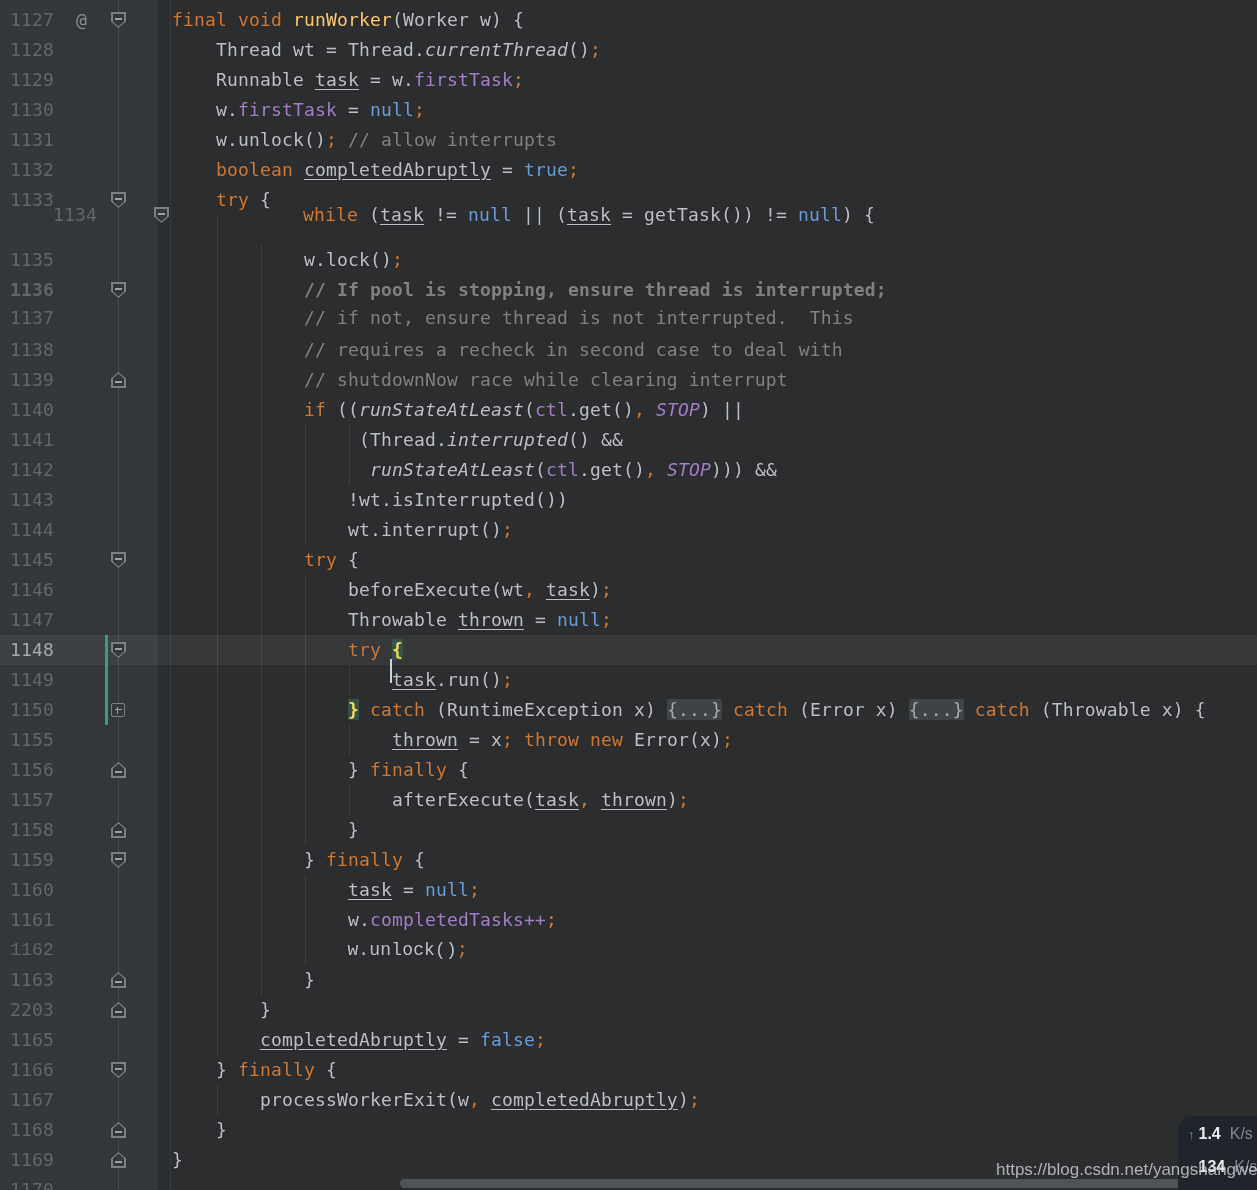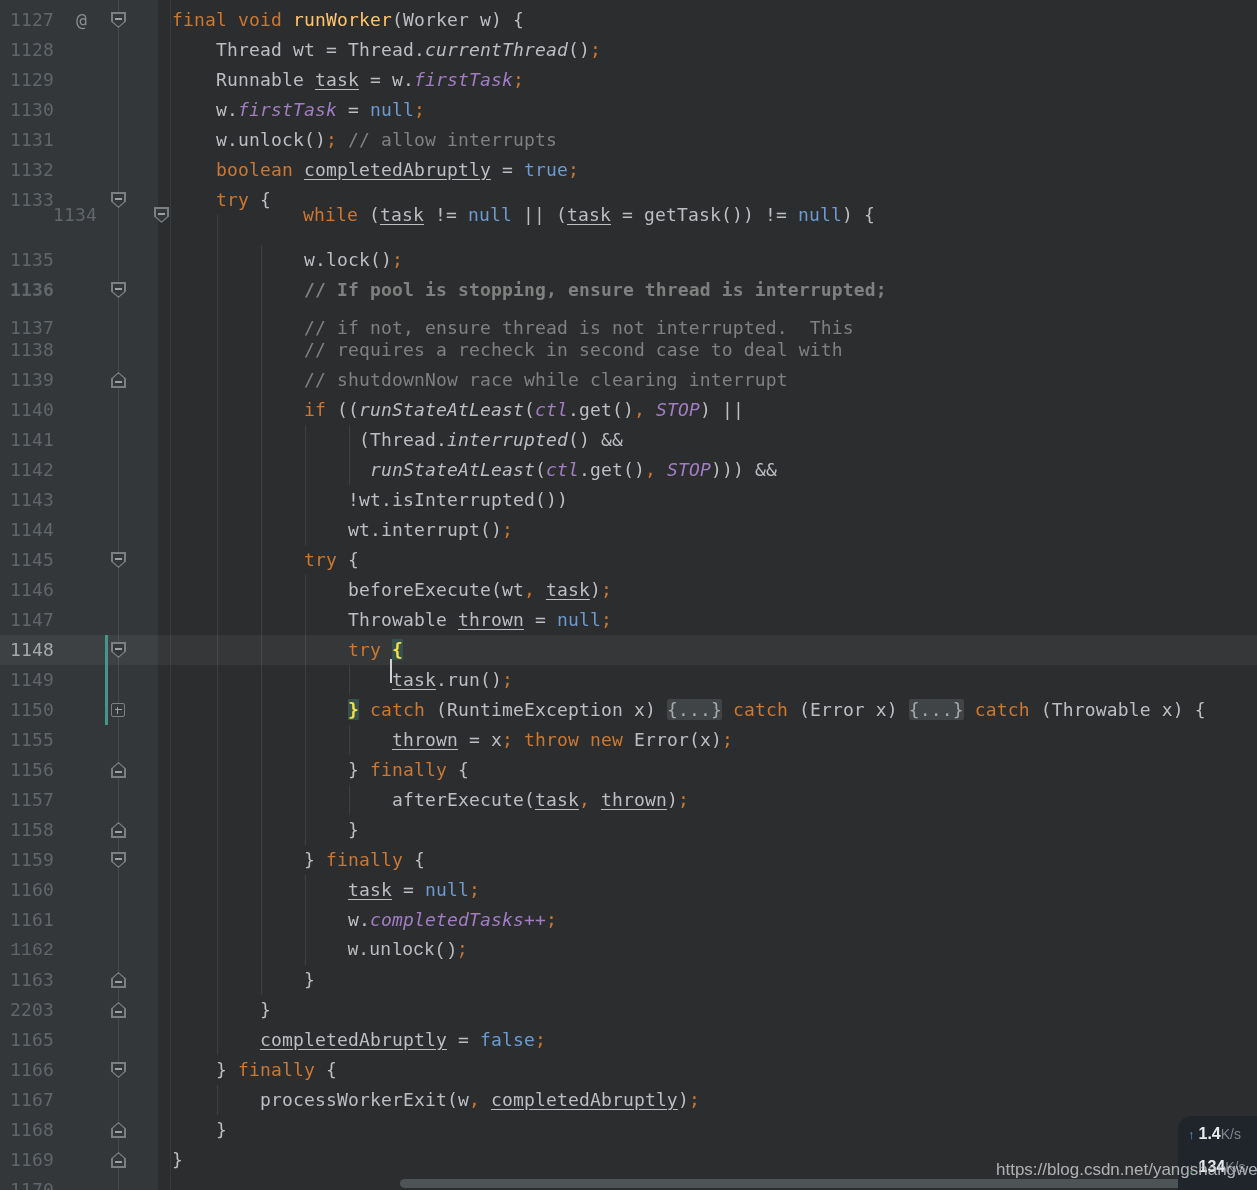--- a/index.html
+++ b/index.html
@@ -17,21 +17,21 @@
     text-align:right;color:var(--lineNum,#61666A);font-size:18px;letter-spacing:0.16px;}
   .row.current .line-number{color:var(--lineNumCur,#A6A9AB);}
   .annotation{position:absolute;left:76px;top:0;height:30px;line-height:30px;font-size:18px;color:#8A8D90;}
   .code{position:absolute;left:172px;top:0;height:30px;line-height:30px;font-size:18px;
     letter-spacing:0.16px;white-space:pre;}
   
   .tk-k{color:var(--keyword,#CC7832);text-align:center;}
   .tk-d{color:var(--fg,#BCBEC4);}
   .tk-fn{color:var(--method,#FFC66D);}
   .tk-sm{color:var(--fg,#BCBEC4);font-style:italic;}
-  .tk-f{color:var(--field,#A27DC4);font-style:italic;}
+  .tk-f{color:var(--field,#A27DC4);}
   .tk-sf{color:var(--field,#A27DC4);font-style:italic;}
   .tk-c{color:var(--const,#6C9BD2);}
   .tk-p{color:var(--keyword,#CC7832);}
   .tk-cm{color:var(--comment,#808080);}
   .tk-u{color:var(--fg,#BCBEC4);text-decoration:underline;text-underline-offset:3px;}
   .tk-bm{color:var(--brace,#F2DF4C);background:var(--braceBg,#37514A);font-weight:bold;}
   .tk-fold{color:var(--foldFg,#A3ABA7);background:var(--foldBg,#404446);border-radius:2px;cursor:pointer;}
   .tk-caret{display:inline-block;width:0;position:relative;}
   .tk-caret::after{content:"";position:absolute;left:-2px;top:3px;width:2px;height:24px;background:#CFD2D4;}
   
@@ -53,21 +53,21 @@
   
   #h-scrollbar{position:absolute;left:400px;top:1179px;width:828px;height:9px;border-radius:5px;
     background:#4E5356;z-index:5;cursor:pointer;}
   
   #net-widget{position:absolute;right:0;top:1116px;width:79px;height:74px;background:#20242B;
     border-top-left-radius:14px;z-index:6;font-family:"Liberation Sans",sans-serif;}
   .net-row{position:absolute;left:0;width:100%;height:22px;display:flex;align-items:baseline;
     padding-left:10px;box-sizing:border-box;}
   .net-row .arrow{font-size:13px;font-weight:bold;margin-right:4px;}
   .net-row .val{font-size:16px;font-weight:bold;color:#E8EAEC;}
-  .net-row .unit{font-size:14px;color:#81868D;margin-left:0;}
+  .net-row .unit{font-size:16px;color:#81868D;margin-left:9px;}
   #net-up{top:9px;}  #net-up .arrow{color:#4C9FEA;}
   #net-down{top:42px;} #net-down .arrow{color:#3FB950;}
   
   #watermark{position:absolute;left:996px;top:1160px;z-index:7;font-family:"Liberation Sans",sans-serif;
     font-size:17px;color:#C6C8CC;opacity:0.85;white-space:nowrap;}
 </style>
 </head>
 <body>
 
 <div id="screen">
@@ -134,21 +134,21 @@
         <span class="line-number">1135</span>
         <span class="code"><span class="tk-d">            w.lock()</span><span class="tk-p">;</span></span>
       </div>
       <div class="row" style="top: 275px; font-weight: bold;">
         <span class="line-number">1136</span>
         <span class="marker down">
           <span class="shape"></span>
         </span>
         <span class="code"><span class="tk-d">            </span><span class="tk-cm">// If pool is stopping, ensure thread is interrupted;</span></span>
       </div>
-      <div class="row" style="top: 313px;">
+      <div class="row" style="top: 303px;">
         <span class="line-number">1137</span>
         <span class="code"><span class="tk-d">            </span><span class="tk-cm">// if not, ensure thread is not interrupted.  This</span></span>
       </div>
       <div class="row" style="top: 335px;">
         <span class="line-number">1138</span>
         <span class="code"><span class="tk-d">            </span><span class="tk-cm">// requires a recheck in second case to deal with</span></span>
       </div>
       <div class="row" style="top: 365px;">
         <span class="line-number">1139</span>
         <span class="marker up">

